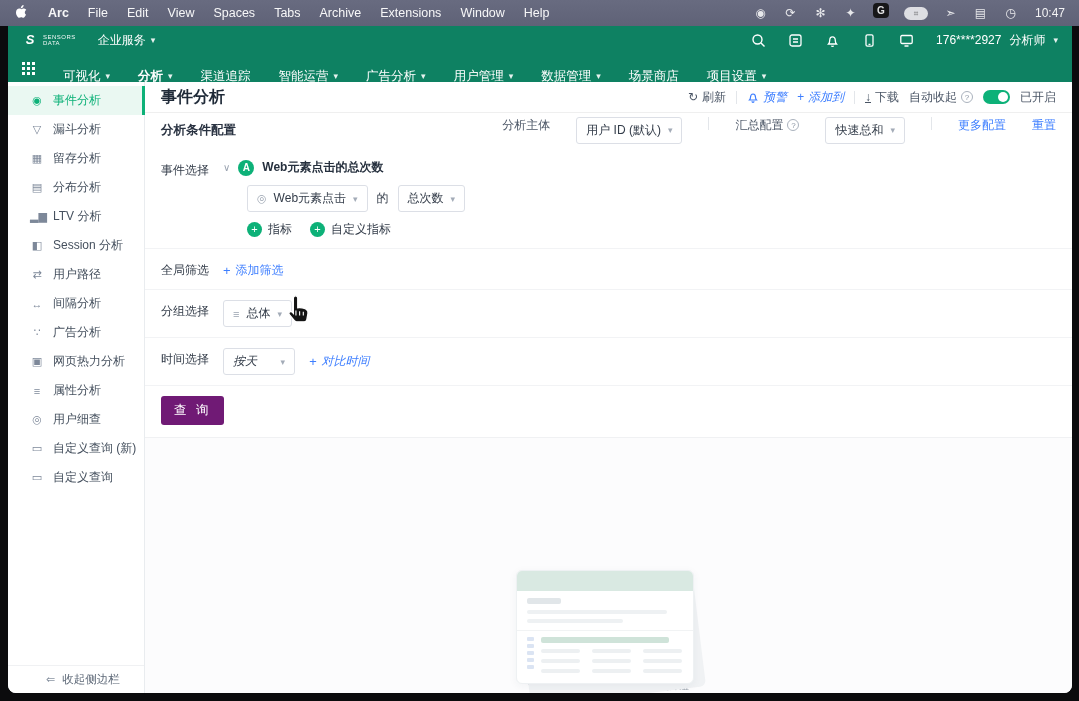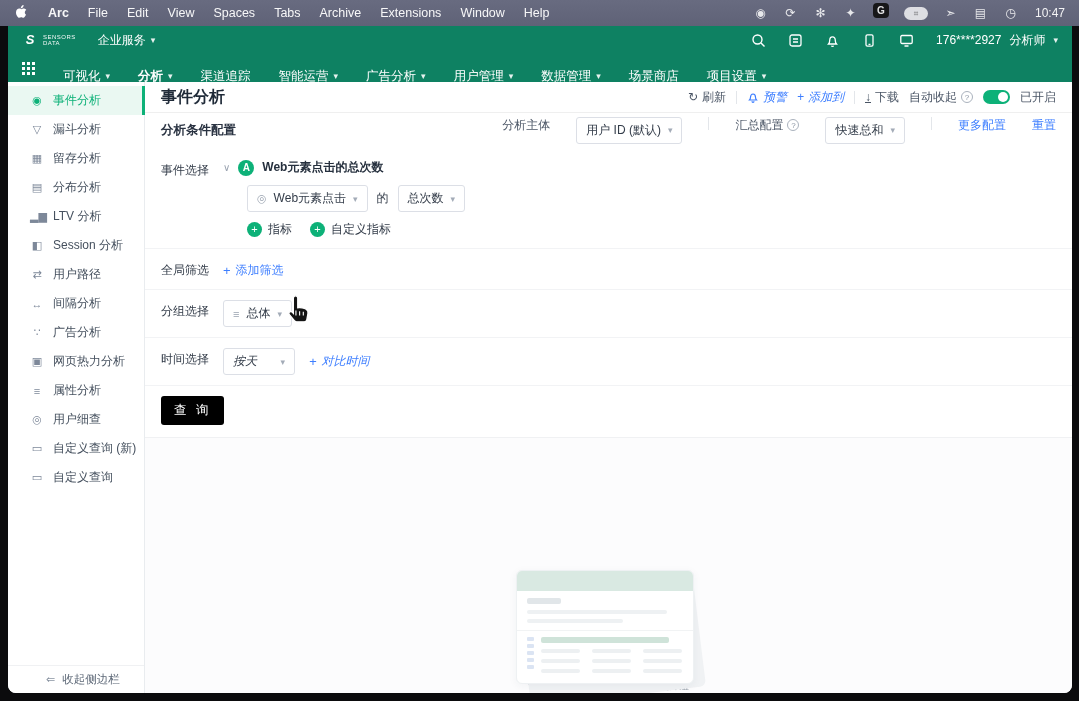--- a/index.html
+++ b/index.html
@@ -89,21 +89,21 @@
   .evt-line2 { margin:9px 0 9px 24px; display:flex; align-items:center; gap:9px; }
   .evt-line3 { margin-left:24px; display:flex; align-items:center; gap:18px; }
   .plus-btn { display:flex; align-items:center; gap:6px; cursor:pointer; }
   .plus-circle { width:15px; height:15px; border-radius:50%; background:#0db178; color:#fff; font-size:11px; line-height:14px; text-align:center; }
   .boxicon { color:#9aa3b0; font-size:11px; }
 
   .add-filter { display:flex; align-items:center; gap:5px; padding-top:3px; }
   .plus-sign { font-size:13px; }
 
   .query-row { padding:10px 16px 12px; border-top:1px solid #f2f3f5; }
-  .query-btn { background:#000000; color:#fff; border:none; border-radius:3px; font-size:12.5px; padding:6px 13px; letter-spacing:3px; cursor:pointer; font-family:inherit; }
+  .query-btn { background:#701a75; color:#fff; border:none; border-radius:3px; font-size:12.5px; padding:6px 13px; letter-spacing:3px; cursor:pointer; font-family:inherit; }
   .collapse-row { border-top:1px solid #f0f1f3; height:22px; display:flex; align-items:center; justify-content:center; font-size:12px; }
   .collapse-row .link { display:flex; gap:4px; align-items:center; }
 
   
   .results { flex:1; background:#fcfcfd; border-top:1px solid #f0f1f3; display:flex; flex-direction:column; align-items:center; min-height:0; }
   .illus { margin-top:132px; position:relative; width:186px; height:118px; }
   .illus .back { position:absolute; left:14px; top:8px; width:176px; height:108px; background:#f0f2f4; border-radius:6px; transform:rotate(-7deg); transform-origin:bottom right; }
   .illus .front { position:absolute; left:0; top:0; width:178px; height:114px; background:#fff; border:1px solid #eef1f3; border-radius:6px; box-shadow:0 2px 8px rgba(40,60,70,.05); overflow:hidden; }
   .illus .hdr { height:20px; background:#d9e9e2; }
   .illus .sec1 { padding:7px 10px 5px; border-bottom:1px solid #f1f3f4; }

